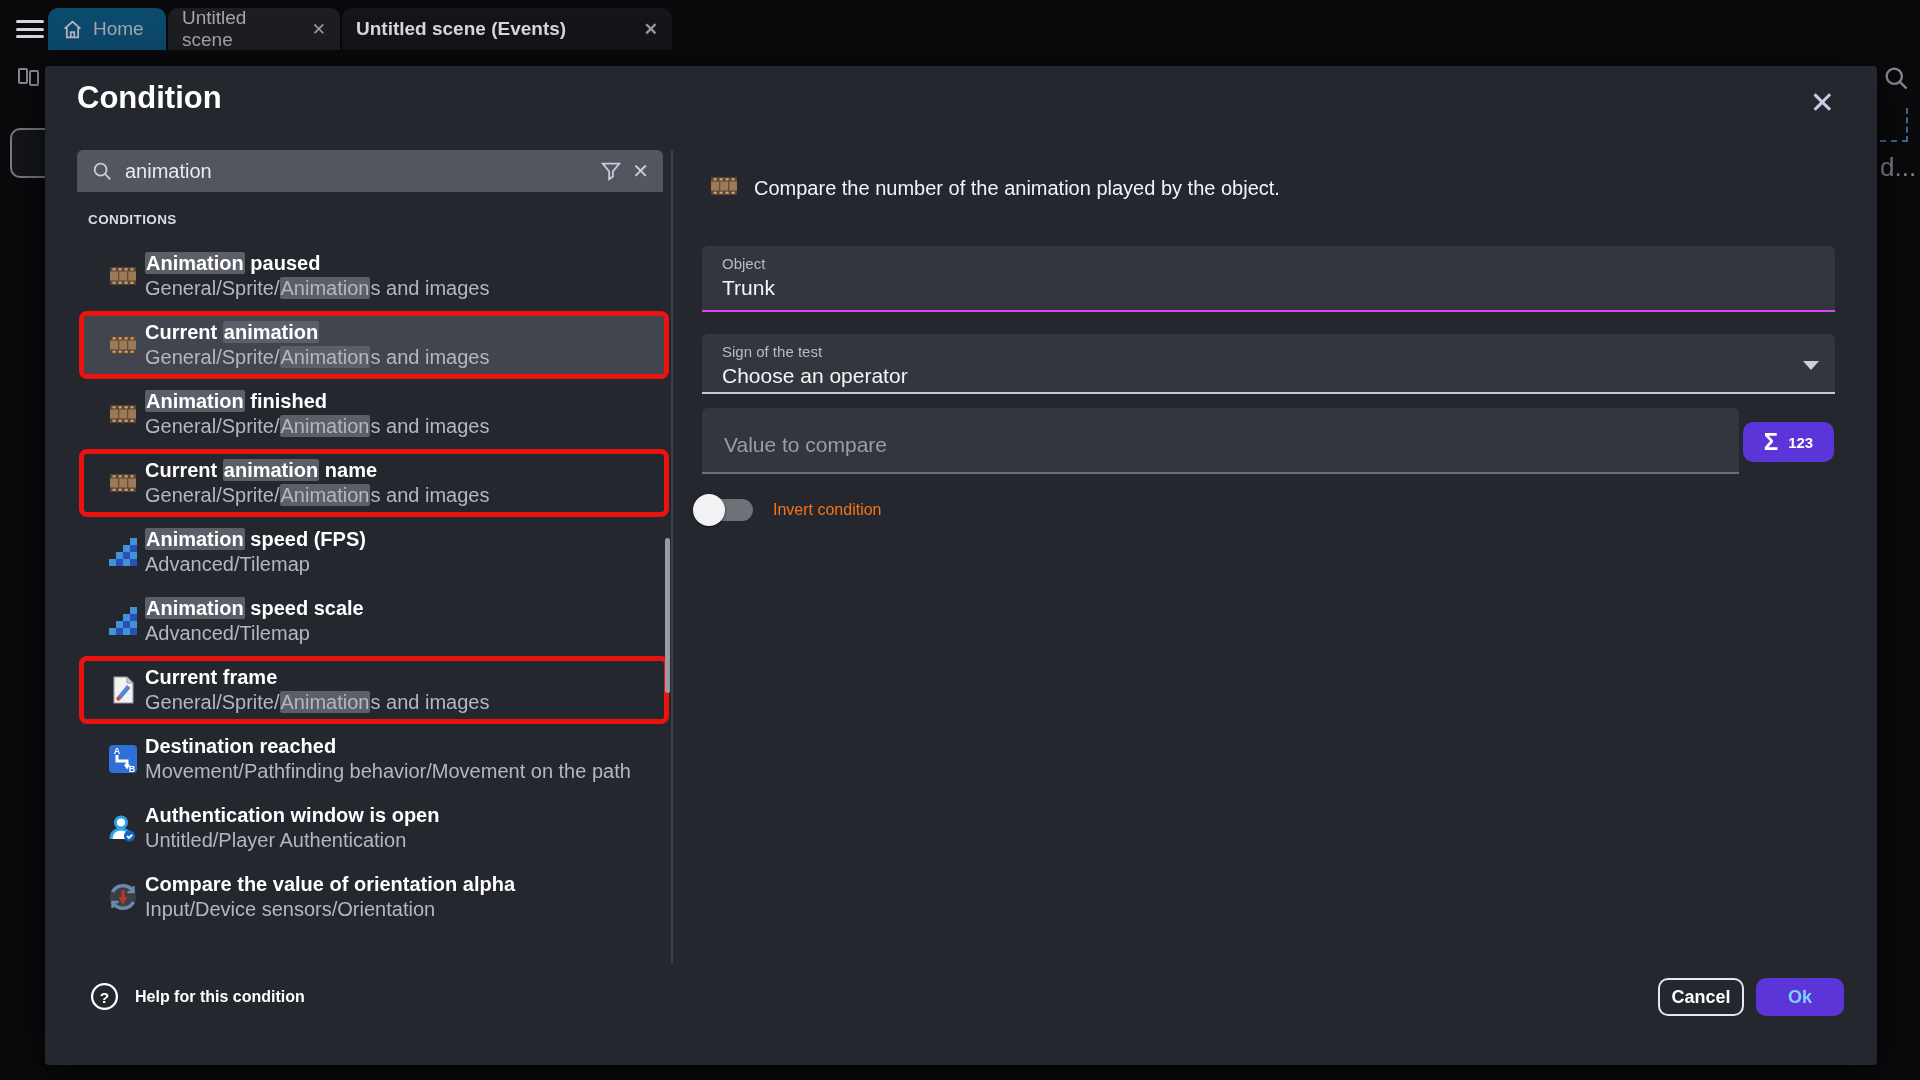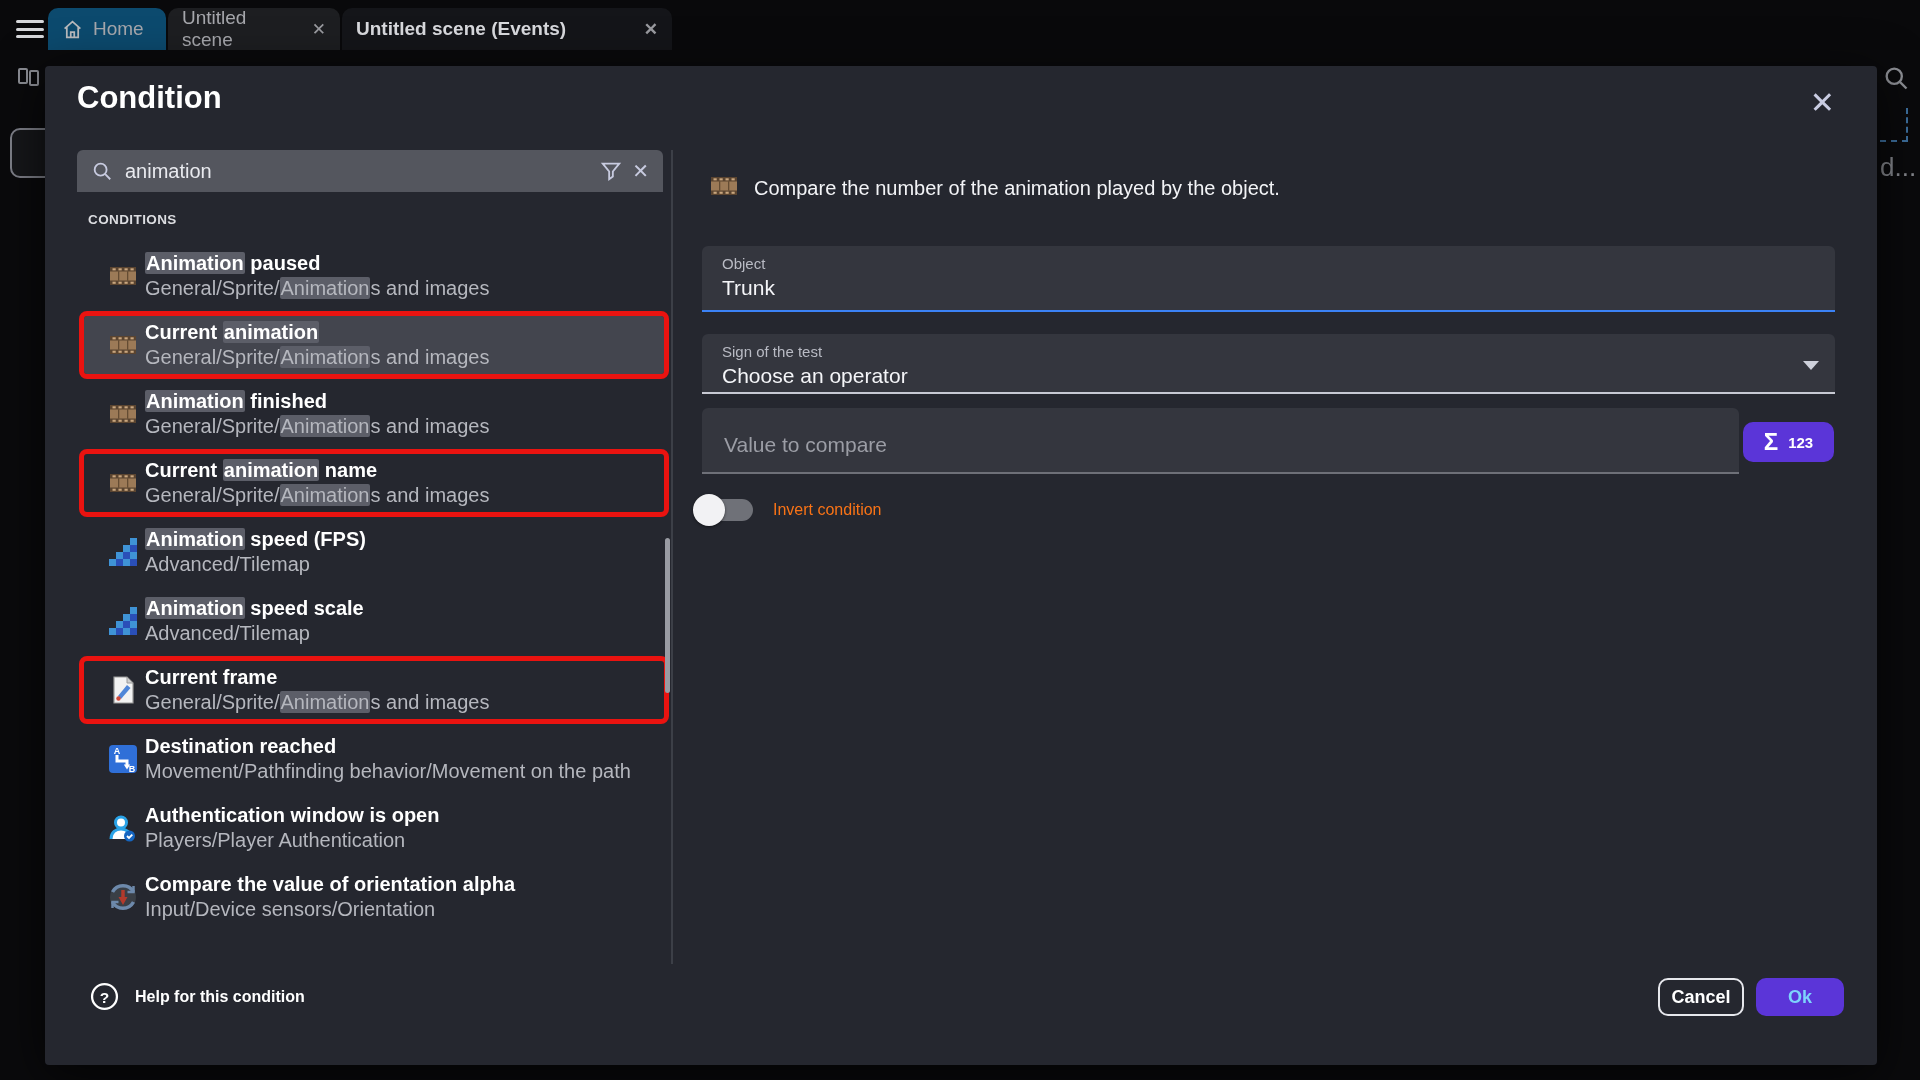--- a/index.html
+++ b/index.html
@@ -58,21 +58,21 @@
   .hl{background:#5c5e68;border-radius:2px;padding:0 1px;}
   .scroll-thumb{position:absolute;left:620px;top:472px;width:5px;height:155px;background:#999ba3;border-radius:3px;}
   .divider{position:absolute;left:626px;top:84px;width:2px;height:814px;background:#3c3f47;}
 
   
   .desc-row{position:absolute;left:663px;top:104px;display:flex;align-items:center;gap:14px;}
   .desc-row .dt{font-size:20px;color:#f2f3f6;}
   .field{position:absolute;background:#34363e;border-radius:6px 6px 0 0;box-sizing:border-box;padding:9px 20px 0;}
   .field .lb{font-size:15px;color:#b9bbc4;}
   .field .vl{font-size:21px;color:#f4f5f8;margin-top:4px;}
-  .f-object{left:657px;top:180px;width:1133px;height:66px;border-bottom:2px solid #3b82f6;}
+  .f-object{left:657px;top:180px;width:1133px;height:66px;border-bottom:2px solid #d946ef;}
   .f-sign{left:657px;top:268px;width:1133px;height:60px;border-bottom:2px solid #c7c9d3;}
   .f-value{left:657px;top:342px;width:1037px;height:66px;border-bottom:2px solid #6e7078;display:flex;align-items:center;}
   .f-value input{background:transparent;border:none;outline:none;width:100%;font-size:21px;color:#f4f5f8;
                  font-family:"Liberation Sans",sans-serif;}
   .f-value input::placeholder{color:#9b9da5;opacity:1;}
   .dd-arrow{position:absolute;right:16px;top:27px;width:0;height:0;border-left:8px solid transparent;
             border-right:8px solid transparent;border-top:9px solid #cdd0da;}
   .sigma-btn{position:absolute;left:1698px;top:356px;width:91px;height:40px;background:#5b35d8;border-radius:10px;
              display:flex;align-items:center;justify-content:center;gap:10px;cursor:pointer;border:none;}
   .sigma-btn .sg{color:#fff;font-size:24px;font-weight:700;line-height:1;}
@@ -326,21 +326,21 @@
           <span class="ic">
             <svg width="32" height="32" viewBox="0 0 32 32">
               <circle cx="14" cy="10.5" r="5.5" fill="#fff" stroke="#2aa3e8" stroke-width="3"></circle>
               <path d="M4 27 c0-7 5-10 10-10 s10 3 10 10" fill="#fff" stroke="#2aa3e8" stroke-width="3"></path>
               <circle cx="22.5" cy="24" r="5.5" fill="#1565c0"></circle>
               <path d="M20 24 l2 2 l3.3-3.4" stroke="#fff" stroke-width="1.8" fill="none"></path>
             </svg>
           </span>
           <div class="txt">
             <div class="t"><span>Authentication window is open</span></div>
-            <div class="s"><span>Players/Player Authentication</span></div>
+            <div class="s"><span>Untitled/Player Authentication</span></div>
           </div>
         </div>
         <div class="item">
           <span class="ic">
             <svg width="32" height="32" viewBox="0 0 32 32">
               <circle cx="16" cy="16" r="13" fill="#3a3f46"></circle>
               <path d="M5.5 11 a12 12 0 0 1 21 0" stroke="#6d89ab" stroke-width="3.5" fill="none"></path>
               <path d="M26.5 21 a12 12 0 0 1 -21 0" stroke="#6d89ab" stroke-width="3.5" fill="none"></path>
               <path d="M26.5 5 v6 h-6" fill="none" stroke="#6d89ab" stroke-width="2.5"></path>
               <path d="M5.5 27 v-6 h6" fill="none" stroke="#6d89ab" stroke-width="2.5"></path>

